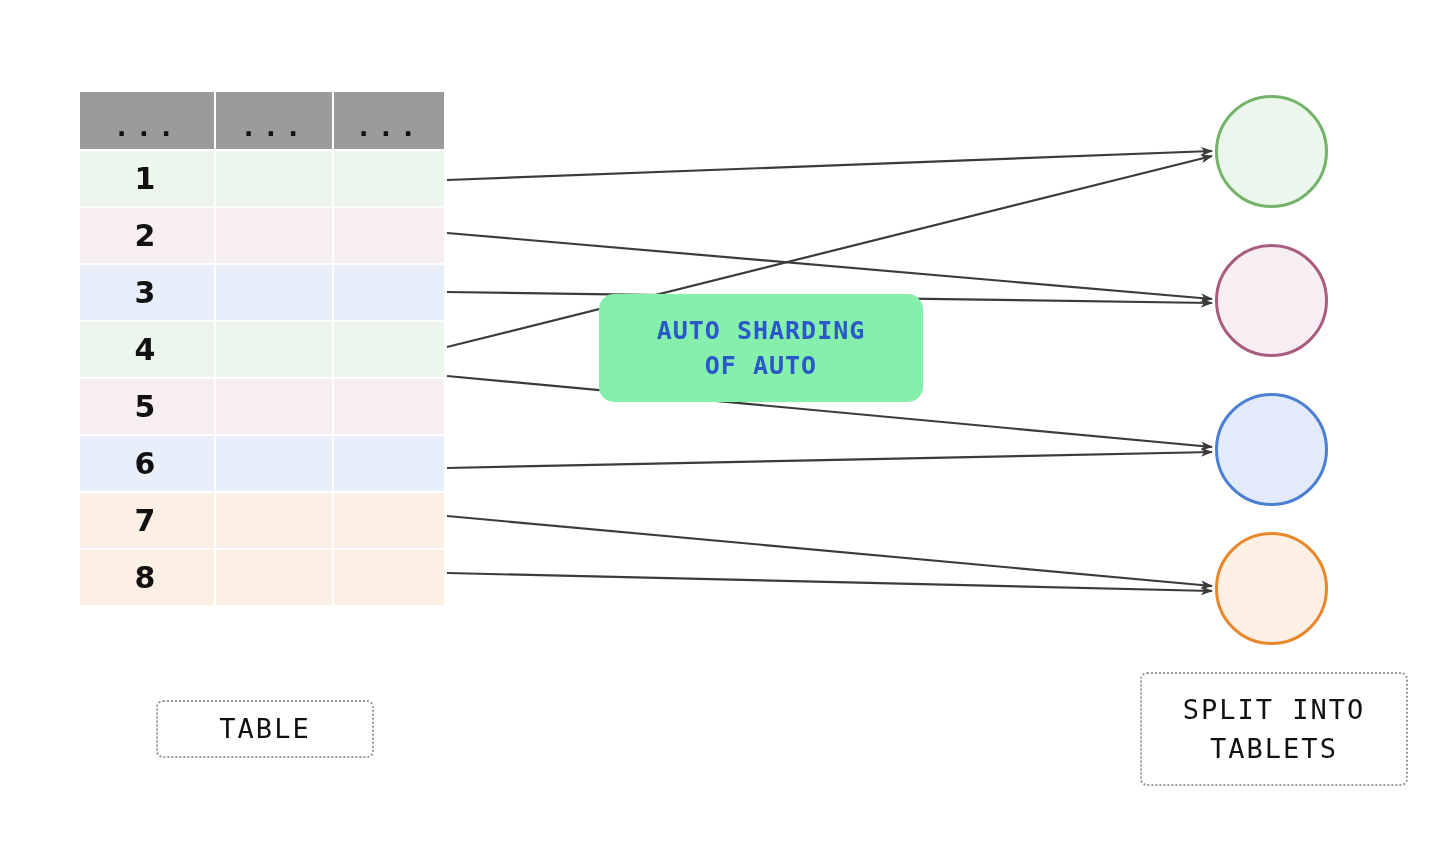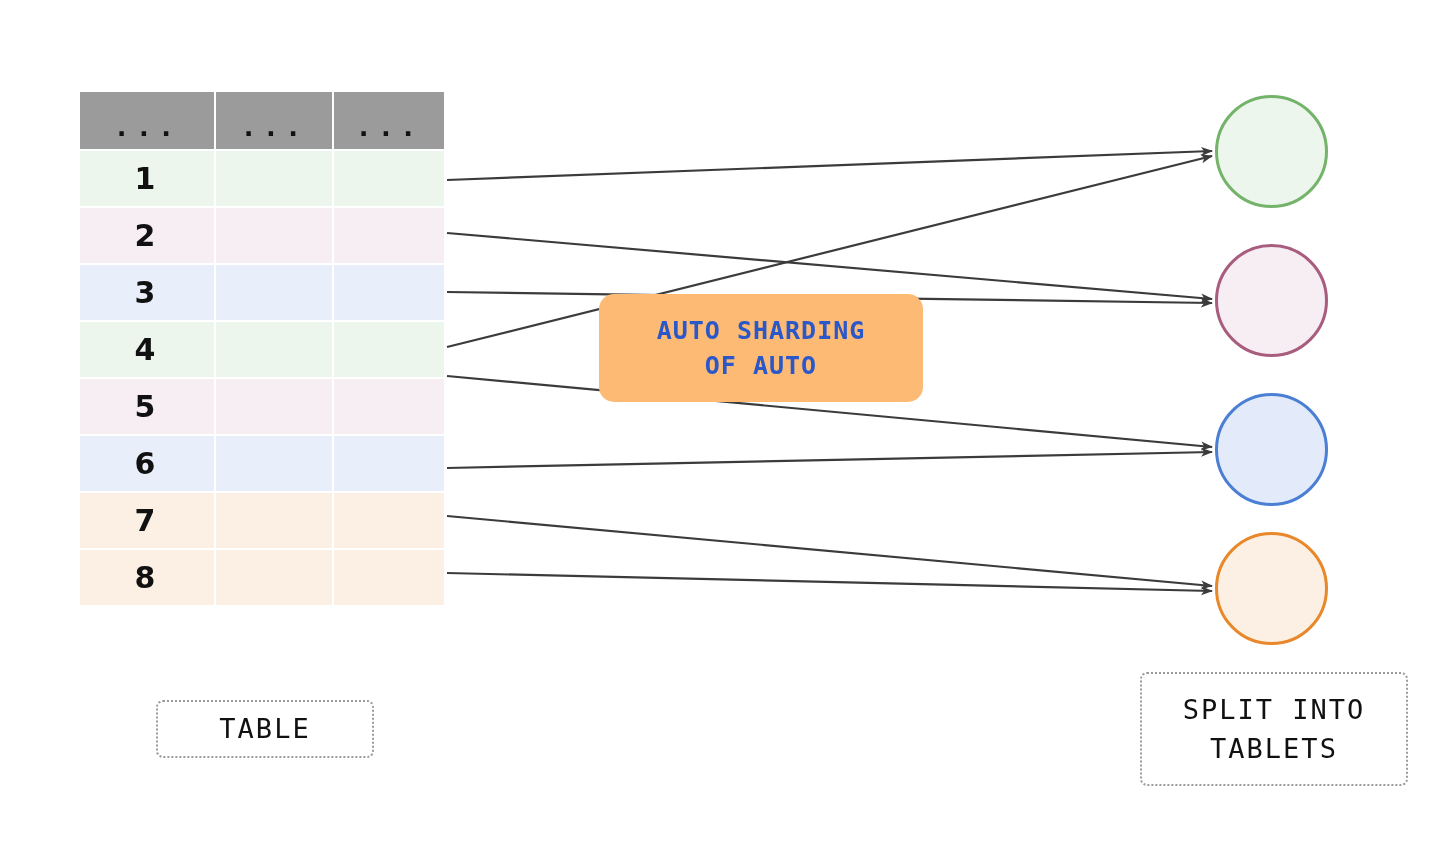--- a/index.html
+++ b/index.html
@@ -43,21 +43,21 @@
 
   
   .tablet{
     position:absolute;width:113px;height:113px;border-radius:50%;
     box-sizing:border-box;border:3px solid #000;z-index:2;
   }
 
   
   #callout{
     position:absolute;left:599px;top:294px;width:324px;height:108px;
-    background:#fdba74;border-radius:15px;z-index:3;
+    background:#86efac;border-radius:15px;z-index:3;
     display:flex;flex-direction:column;align-items:center;justify-content:center;
   }
   #callout .cl{
     font-family:"DejaVu Sans Mono",monospace;
     font-weight:700;font-size:25px;color:#2a58c8;
     letter-spacing:1px;line-height:1.42;white-space:pre;
   }
 
   
   .caption{

